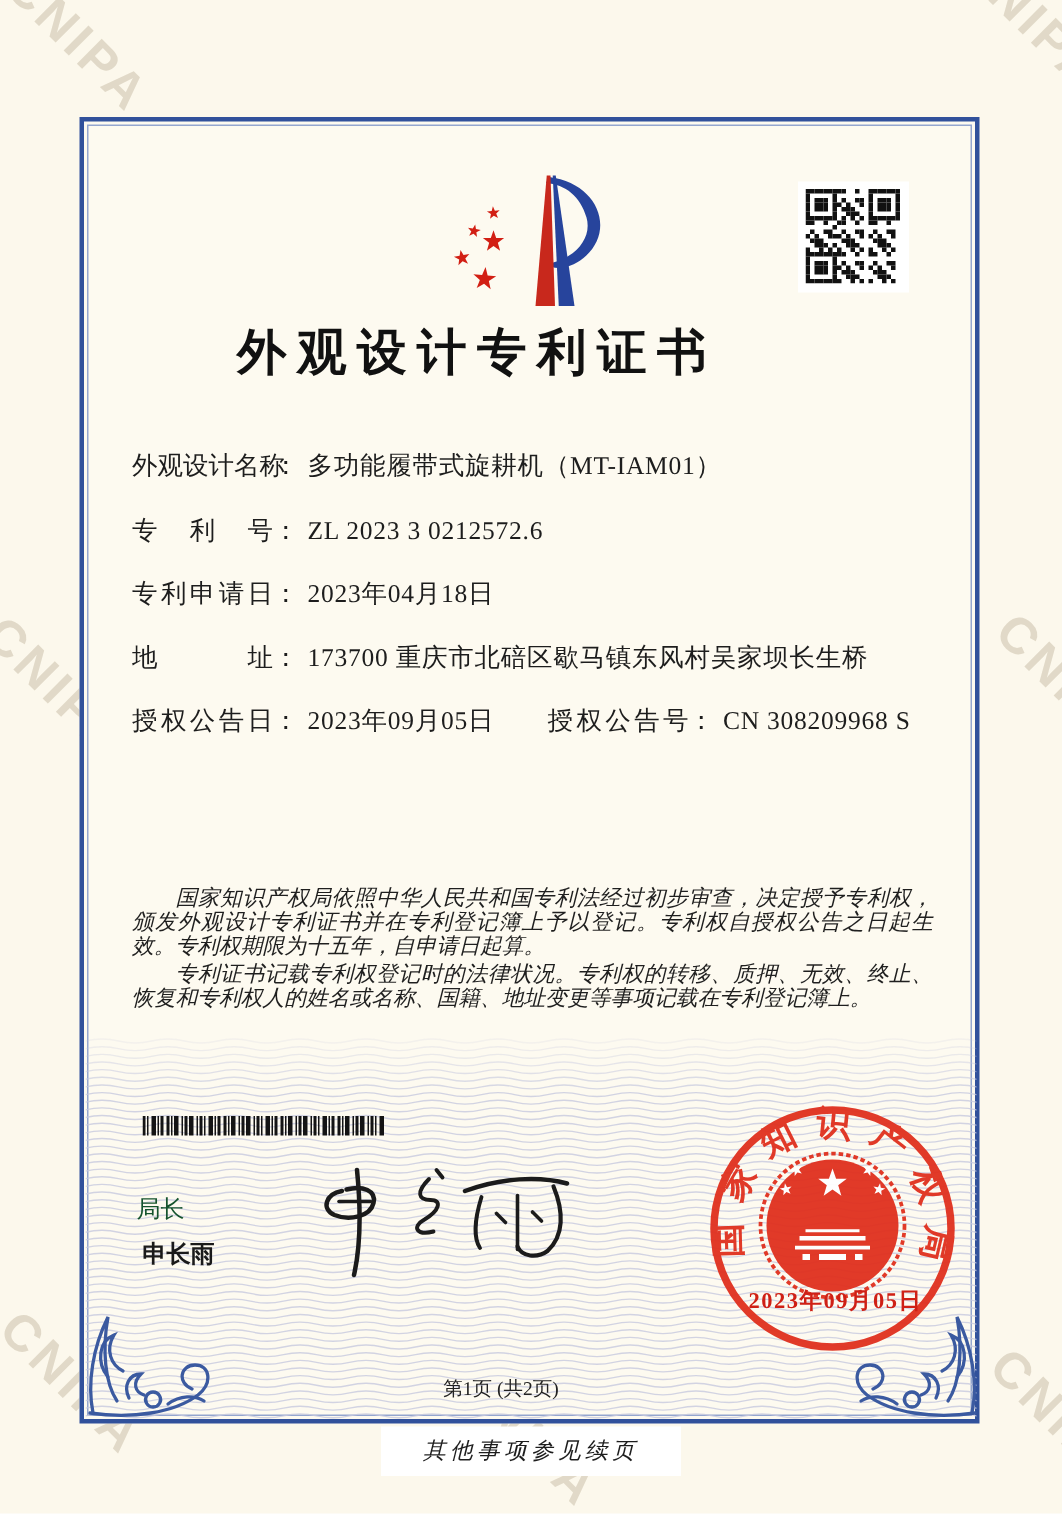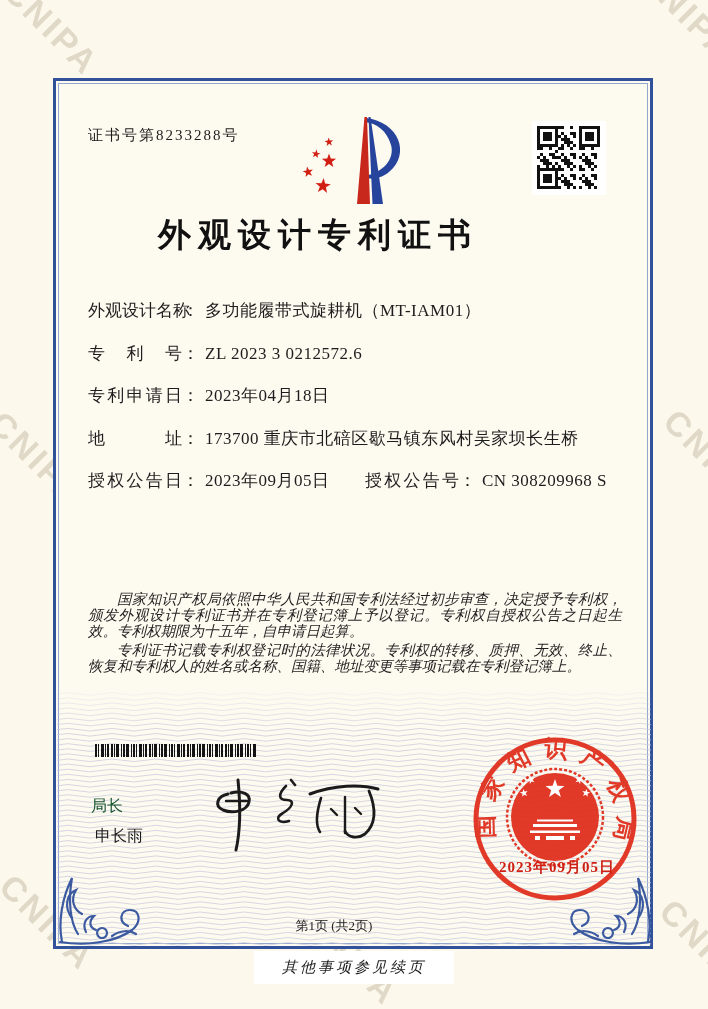--- a/index.html
+++ b/index.html
@@ -45,21 +45,21 @@
   .fcolon{ display:inline-block; margin-right:6px;}
   .fvalue{ letter-spacing:0.5px;}
   .fpair2{ position:absolute; left:277px; top:0;}
   #body-text{ left:88px; top:591px; width:534px; font-size:14.5px; line-height:16px;
     color:#1f1f1f; font-style:italic; text-align:justify;}
   #body-text p{ margin:0 0 3px 0; text-indent:2em;}
   #barcode{ left:95px; top:744px; }
   #signer-title{ left:91px; top:796px; font-family:"Liberation Sans","DejaVu Sans",sans-serif;
     font-size:16px; color:#14532d;}
   #signer-name{ left:95px; top:826px; font-family:"Liberation Sans","DejaVu Sans",sans-serif;
-    font-size:16px; color:#1a1a1a;}
+    font-size:16px; color:#1a1a1a;font-weight:bold;}
   #signature{ left:198px; top:770px; }
   #seal{ left:467px; top:731px; opacity:0.95;}
   #seal-date{
     left:472px; top:858px; width:170px; text-align:center;
     color:#cf2015; font-size:15px; font-weight:bold; letter-spacing:1px; z-index:5;
   }
   #page-info{ left:0; top:917px; width:668px; text-align:center; font-size:13px; color:#222; z-index:5;}
   #continuation{
     left:50%; top:951px; transform:translateX(-50%);
     background:#ffffff; padding:7px 28px; font-size:15px; font-style:italic;
@@ -150,21 +150,20 @@
     </svg>
   <svg class="flourish" style="left:558px;top:860px;transform:scaleX(-1)" width="96" height="86">
       <path d="M4 82 C 32 86 60 82 76 70 C 86 62 84 50 74 50 C 64 50 62 62 72 66" fill="none" stroke="#3b5aa0" stroke-width="2.2" stroke-linecap="round"></path>
       <path d="M6 82 C 2 62 6 38 16 18 C 12 40 14 62 22 74" fill="none" stroke="#3b5aa0" stroke-width="2.2" stroke-linecap="round"></path>
       <path d="M16 58 C 8 48 10 34 20 30 C 14 40 18 50 26 54" fill="none" stroke="#3b5aa0" stroke-width="2.2" stroke-linecap="round"></path>
       <path d="M30 72 C 26 64 30 56 38 56 C 32 62 34 68 40 70" fill="none" stroke="#3b5aa0" stroke-width="2.2" stroke-linecap="round"></path>
       <path d="M46 78 a 5 5 0 1 1 0.1 0" fill="none" stroke="#3b5aa0" stroke-width="2.2" stroke-linecap="round"></path>
       <path d="M56 76 C 64 70 74 70 80 74" fill="none" stroke="#3b5aa0" stroke-width="2.2" stroke-linecap="round"></path>
     </svg>
 
-  <div class="content" id="cert-no">证书号第8233288号</div>
 
   <svg class="content" id="logo" width="115" height="96" viewBox="0 0 115 96">
     <path d="M68 4 C 101 8 113 40 91 58 C 81 66 71 66 66 62 C 85 59 97 45 93 31 C 89 17 79 9 66 8 Z" fill="#27449c"></path>
     <polygon points="66.5,3 69,3 72,90 59,90" fill="#c8281c"></polygon>
     <polygon points="70.5,3 72.5,3 85,90 74.5,90" fill="#27449c"></polygon>
     <g id="logo-stars" fill="#d21f14">
         <polygon points="30.6,23.5 31.9,26.5 35.1,26.2 32.8,28.4 34.0,31.4 31.2,29.8 28.7,31.9 29.3,28.7 26.6,27.0 29.8,26.6"></polygon>
         <polygon points="18.8,35.6 19.3,38.7 22.5,39.4 19.6,40.8 20.0,44.0 17.7,41.8 14.8,43.1 16.2,40.3 14.0,37.9 17.2,38.4"></polygon>
         <polygon points="31.0,39.5 32.8,44.6 38.1,44.7 33.9,47.9 35.4,53.1 31.0,50.0 26.6,53.1 28.1,47.9 23.9,44.7 29.2,44.6"></polygon>
         <polygon points="9.0,52.6 11.0,56.0 14.9,55.4 12.2,58.3 14.0,61.8 10.4,60.2 7.6,62.9 8.1,59.0 4.6,57.2 8.4,56.5"></polygon>

